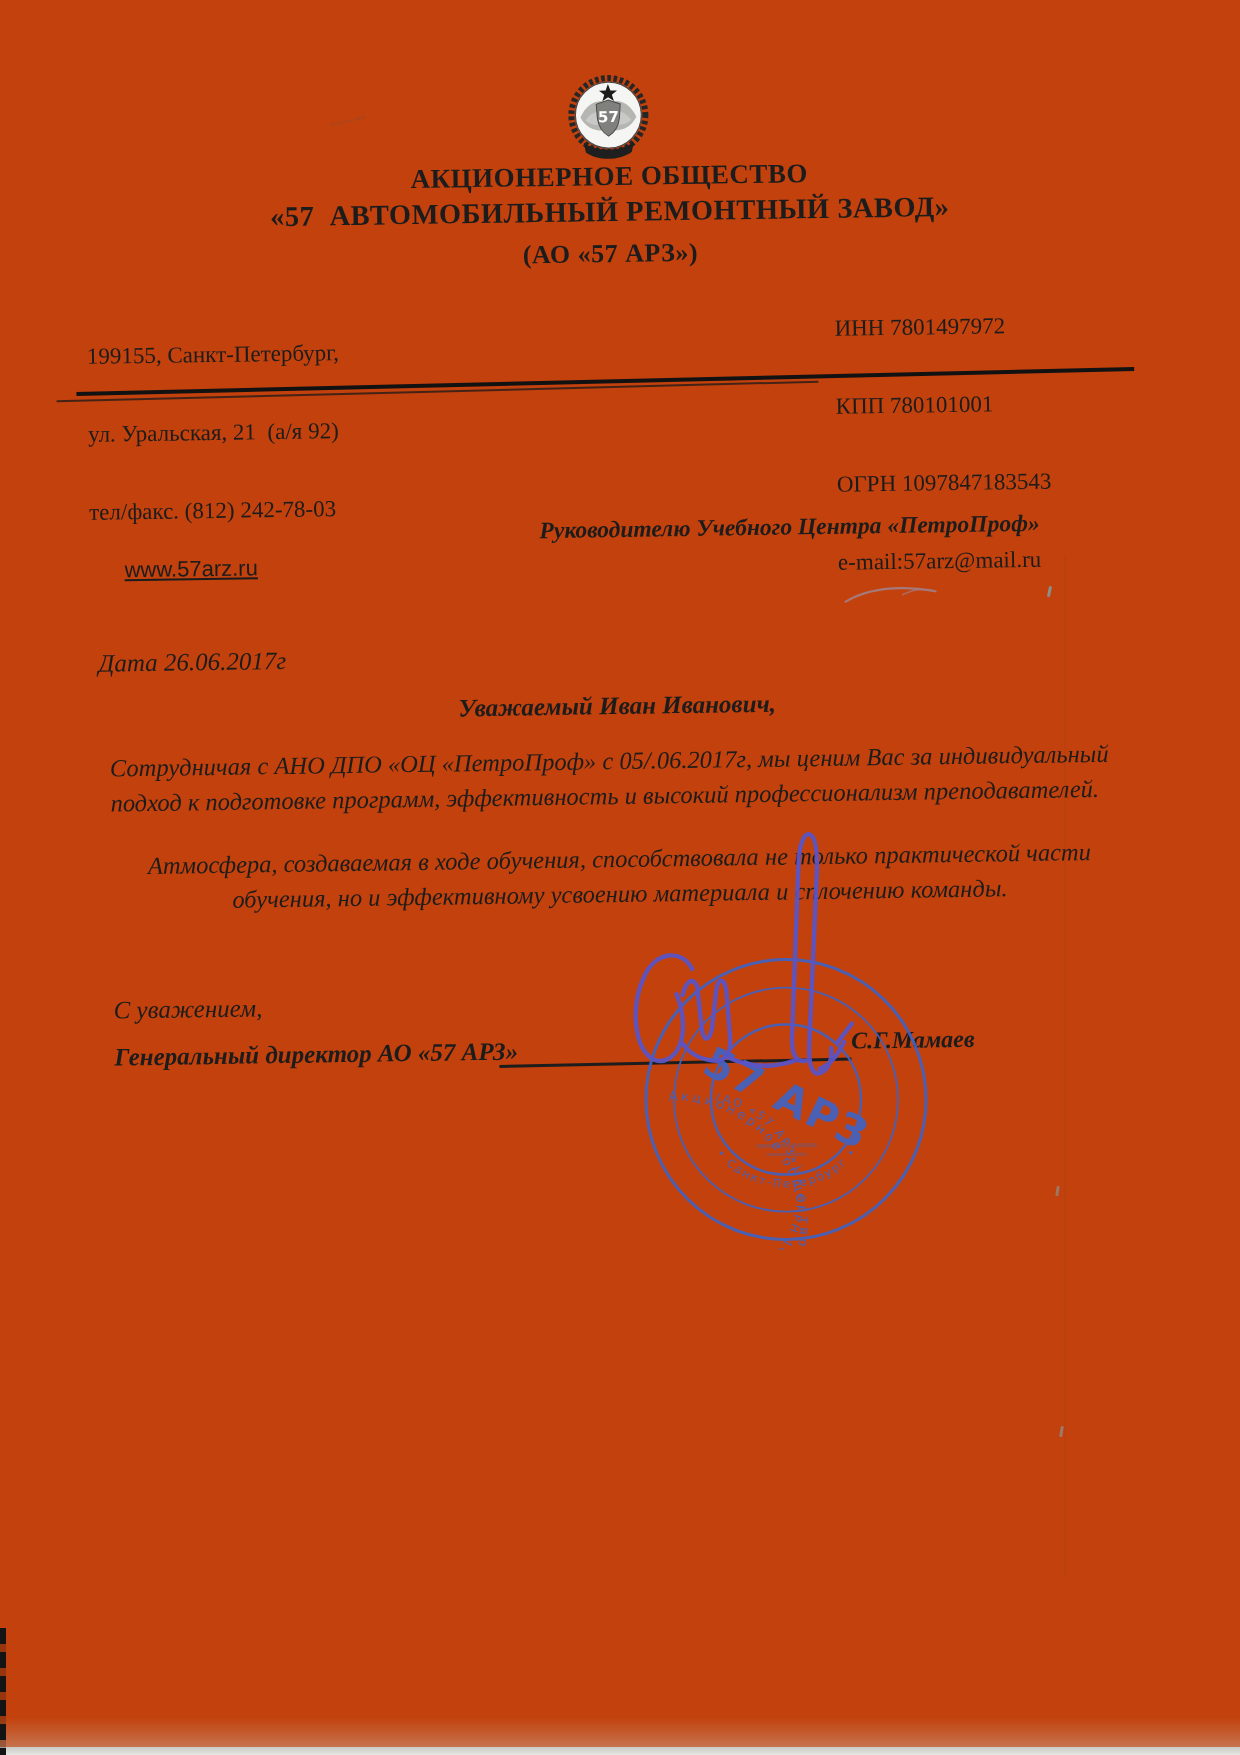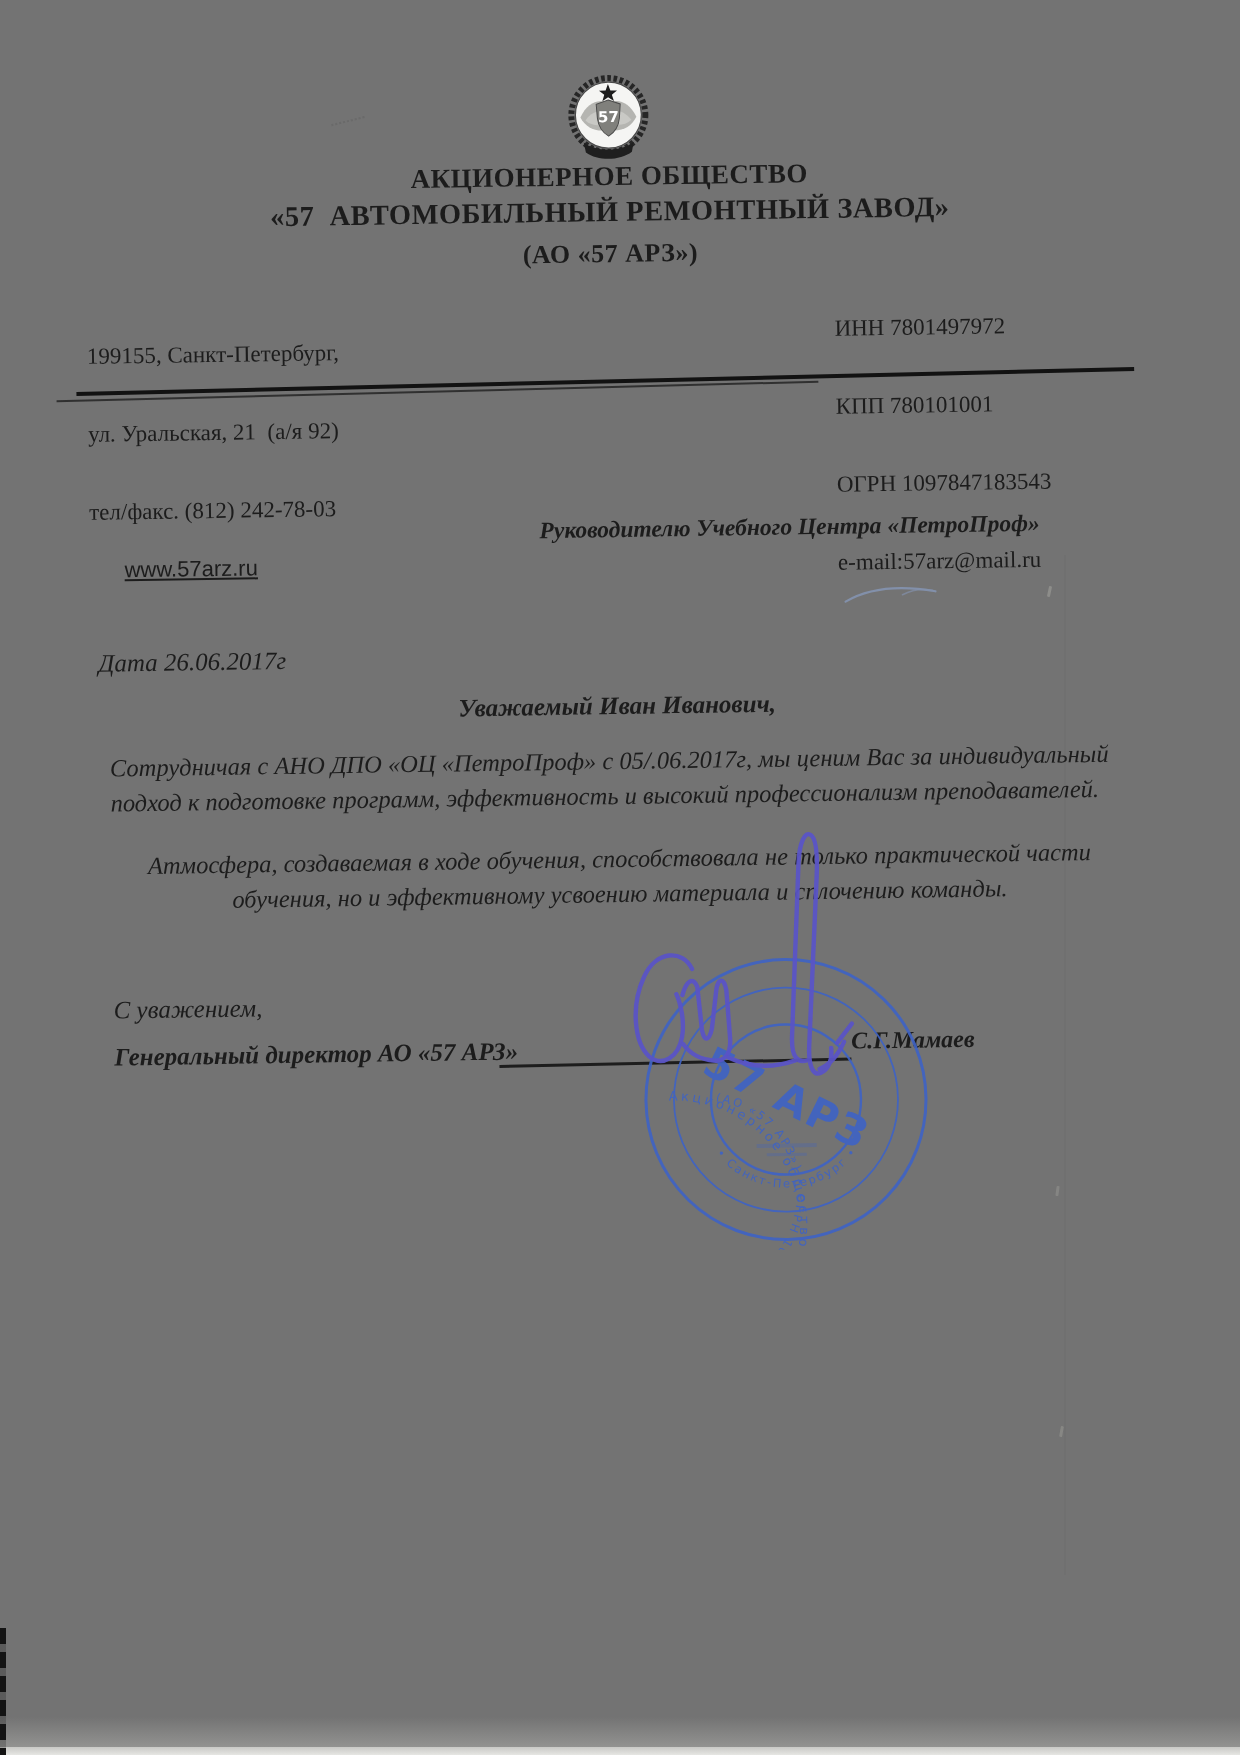--- a/index.html
+++ b/index.html
@@ -1,18 +1,18 @@
 <!DOCTYPE html>
 <html><head>
 <meta charset="utf-8">
 <style>
   html,body{margin:0;padding:0;background:#ffffff;}
   .page{
     position:relative;width:1240px;height:1755px;overflow:hidden;
-    background:#737373;
+    background:#c2410c;
     font-family:"Liberation Serif", serif;color:#1c1c1c;
   }
   .skew{position:absolute;inset:0;transform:rotate(-0.85deg);transform-origin:620px 900px;}
   .abs{position:absolute;}
   
   .logo{left:575px;top:72px;width:90px;height:94px;}
   .hline{left:15px;width:1210px;text-align:center;font-weight:bold;white-space:pre;letter-spacing:0.5px;}
   .h1{top:161px;font-size:27px;}
   .h2{top:196px;font-size:28.5px;}
   .h3{top:239px;font-size:26px;}

